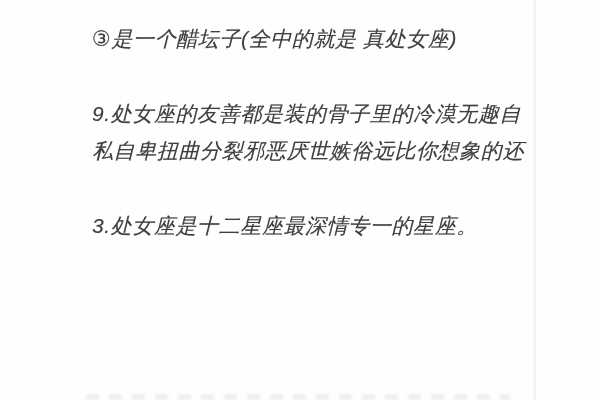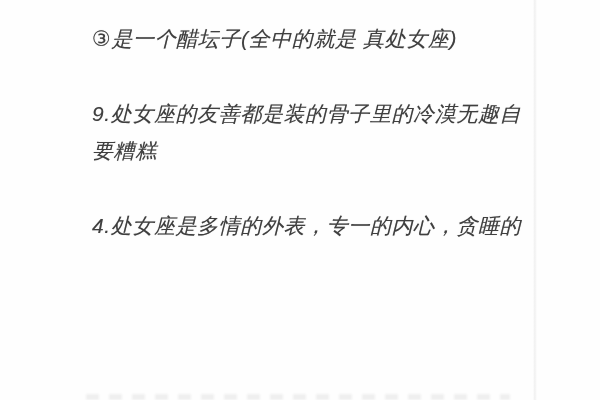--- a/index.html
+++ b/index.html
@@ -66,26 +66,28 @@
 <div class="page">
 
   <div class="text-block">
 
     <div class="para">
       <div class="line">③是一个醋坛子(全中的就是 真处女座)</div>
     </div>
 
     <div class="para">
       <div class="line">9.处女座的友善都是装的骨子里的冷漠无趣自</div>
-      <div class="line">要糟糕</div>
+      <div class="line">私自卑扭曲分裂邪恶厌世嫉俗远比你想象的还</div>
     </div>
 
+    <div class="para">
+      <div class="line">3.处女座是十二星座最深情专一的星座。</div>
+    </div>
 
     <div class="para">
-      <div class="line">4.处女座是多情的外表，专一的内心，贪睡的</div>
     </div>
 
   </div>
 
   <div class="cutoff-remnant"></div>
 
   <div class="edge-line"></div>
 
 </div>
 

